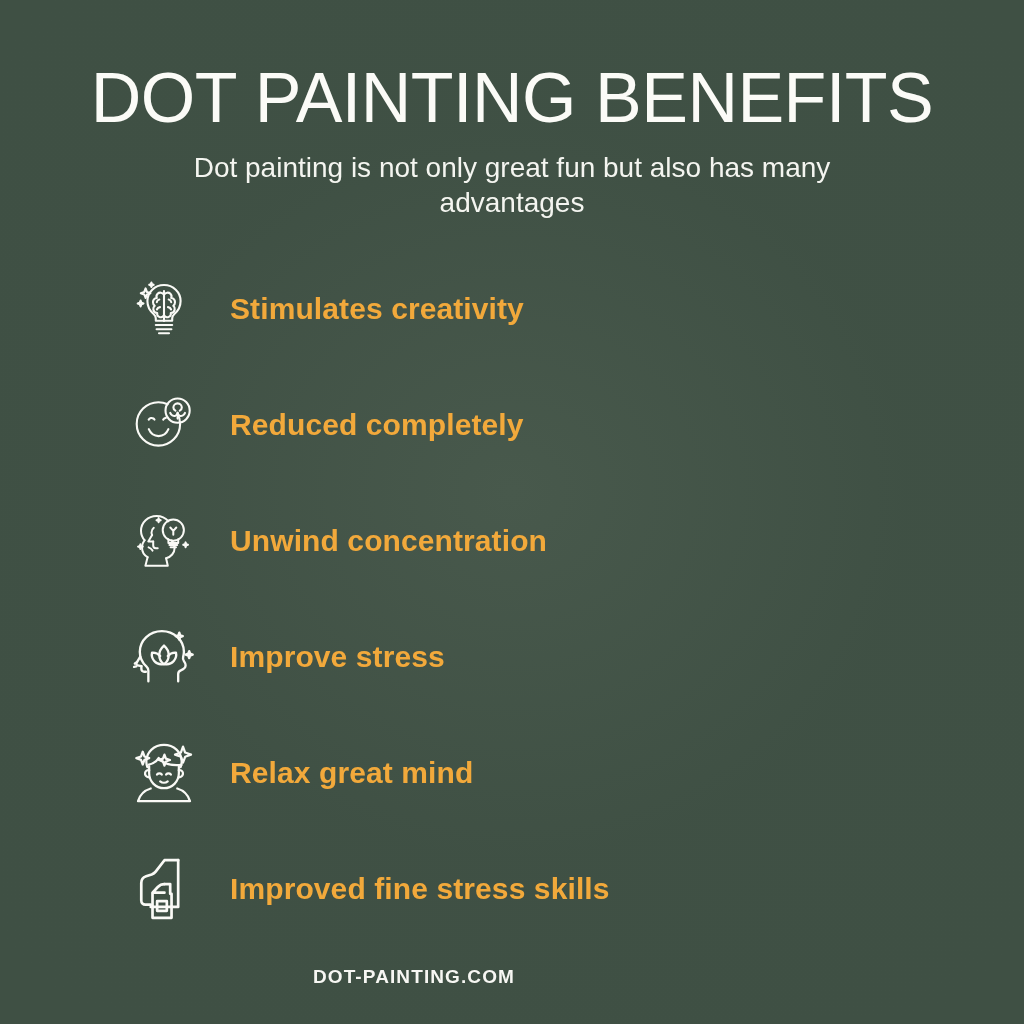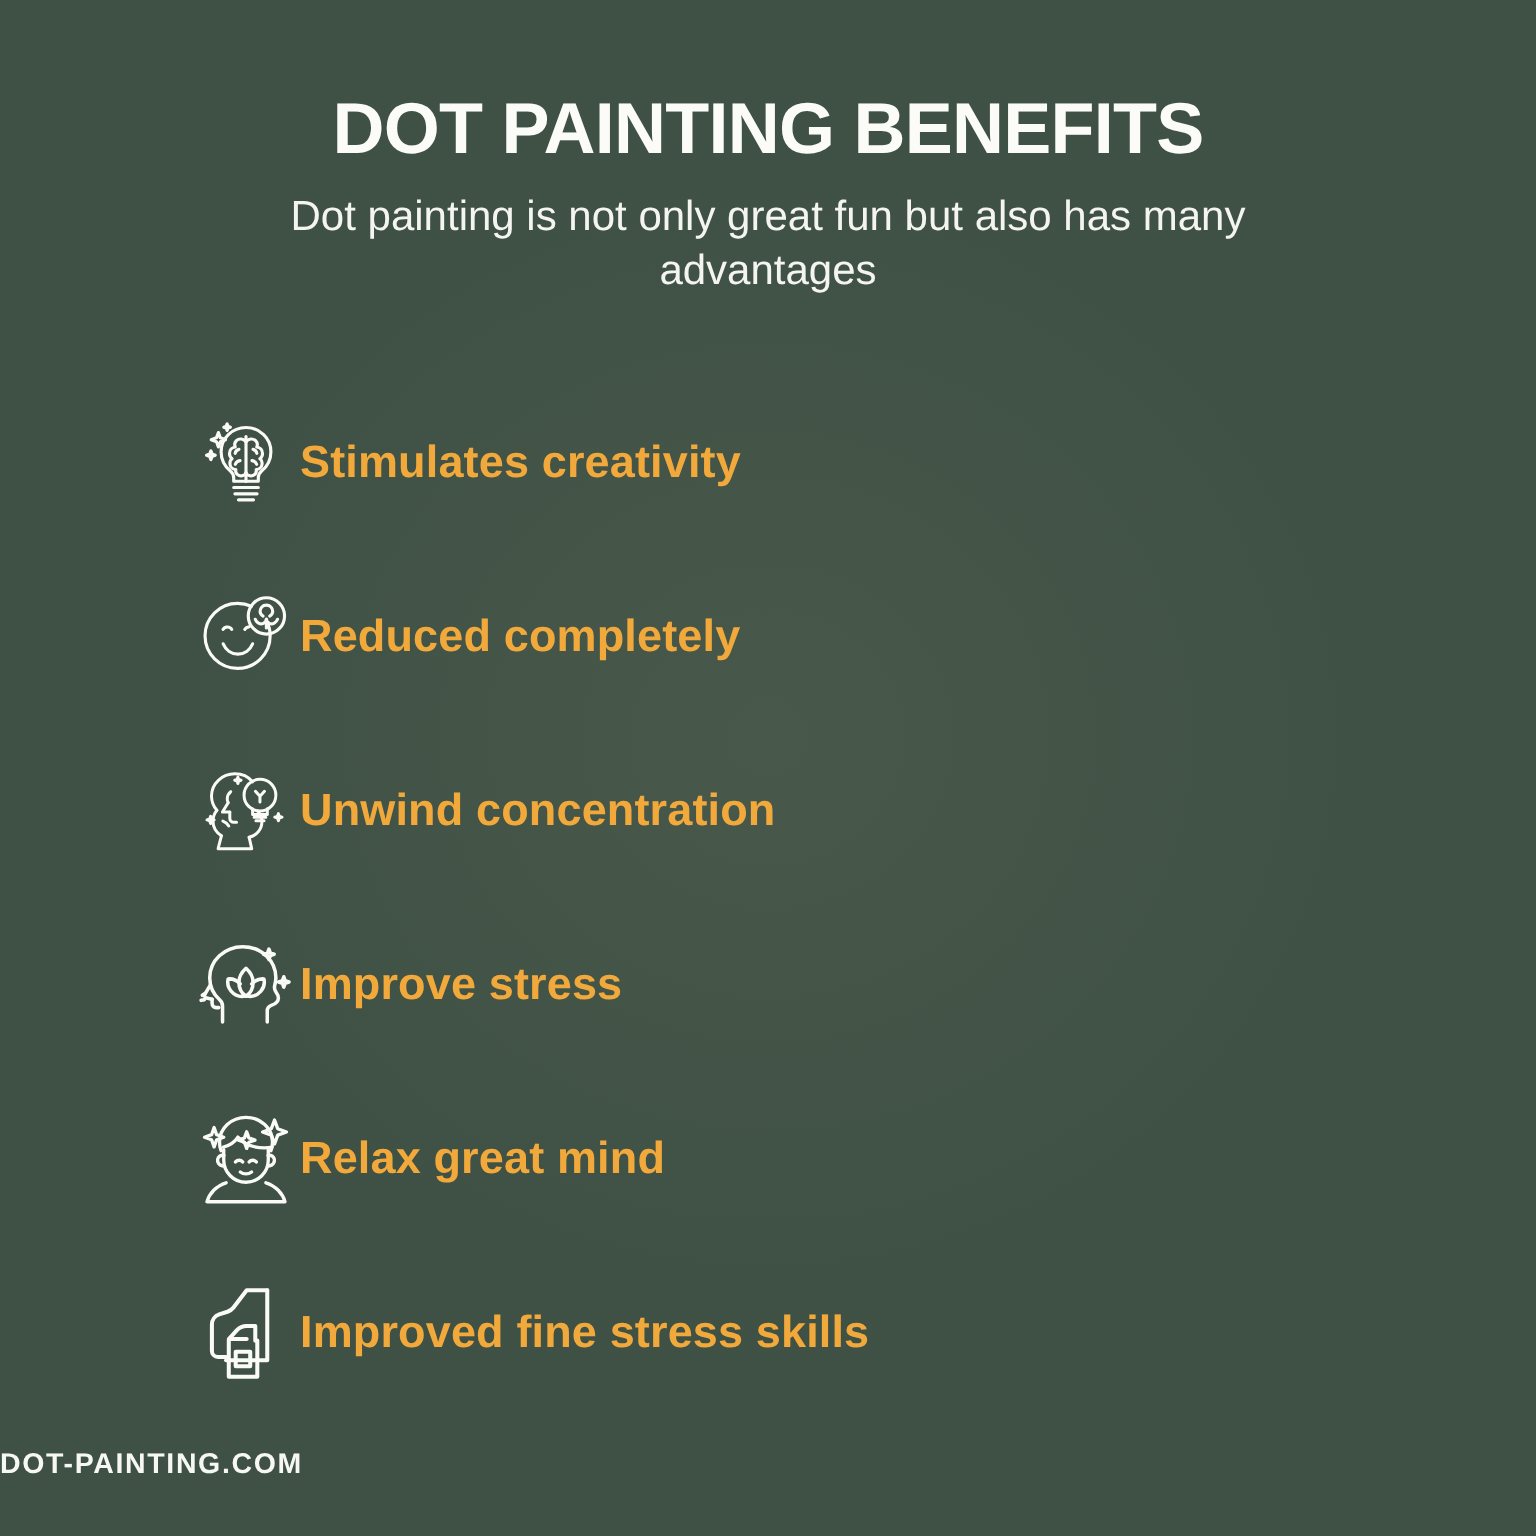--- a/index.html
+++ b/index.html
@@ -24,22 +24,22 @@
 
   
   .header {
     position: absolute;
     top: 62px;
     left: 0;
     width: 1024px;
     text-align: center;
   }
   .title {
-    font-size: 48px;
-    font-weight: 700;
+    font-size: 70px;
+    font-weight: 400;
     letter-spacing: -0.5px;
     color: #FBFBF7;
     line-height: 1.05;
     margin: 0;
     white-space: nowrap;
     font-stretch: condensed;
   }
   .subtitle {
     margin: 14px auto 0 auto;
     width: 740px;
@@ -69,34 +69,35 @@
     display: flex;
     align-items: center;
     justify-content: center;
   }
   .benefit-icon svg {
     width: 64px;
     height: 64px;
     display: block;
   }
   .benefit-label {
+    margin-left: 30px;
     font-size: 30px;
     font-weight: 700;
     color: #F2A93B;
     letter-spacing: 0.1px;
     white-space: nowrap;
   }
 
   
   .footer {
     position: absolute;
     bottom: 36px;
     left: 0;
     width: 828px;
-    text-align: left;
+    text-align: center;
   }
   .footer-text {
     font-size: 19px;
     font-weight: 700;
     letter-spacing: 1.1px;
     color: #F7F7F3;
   }
 </style>
 </head>
 <body>

